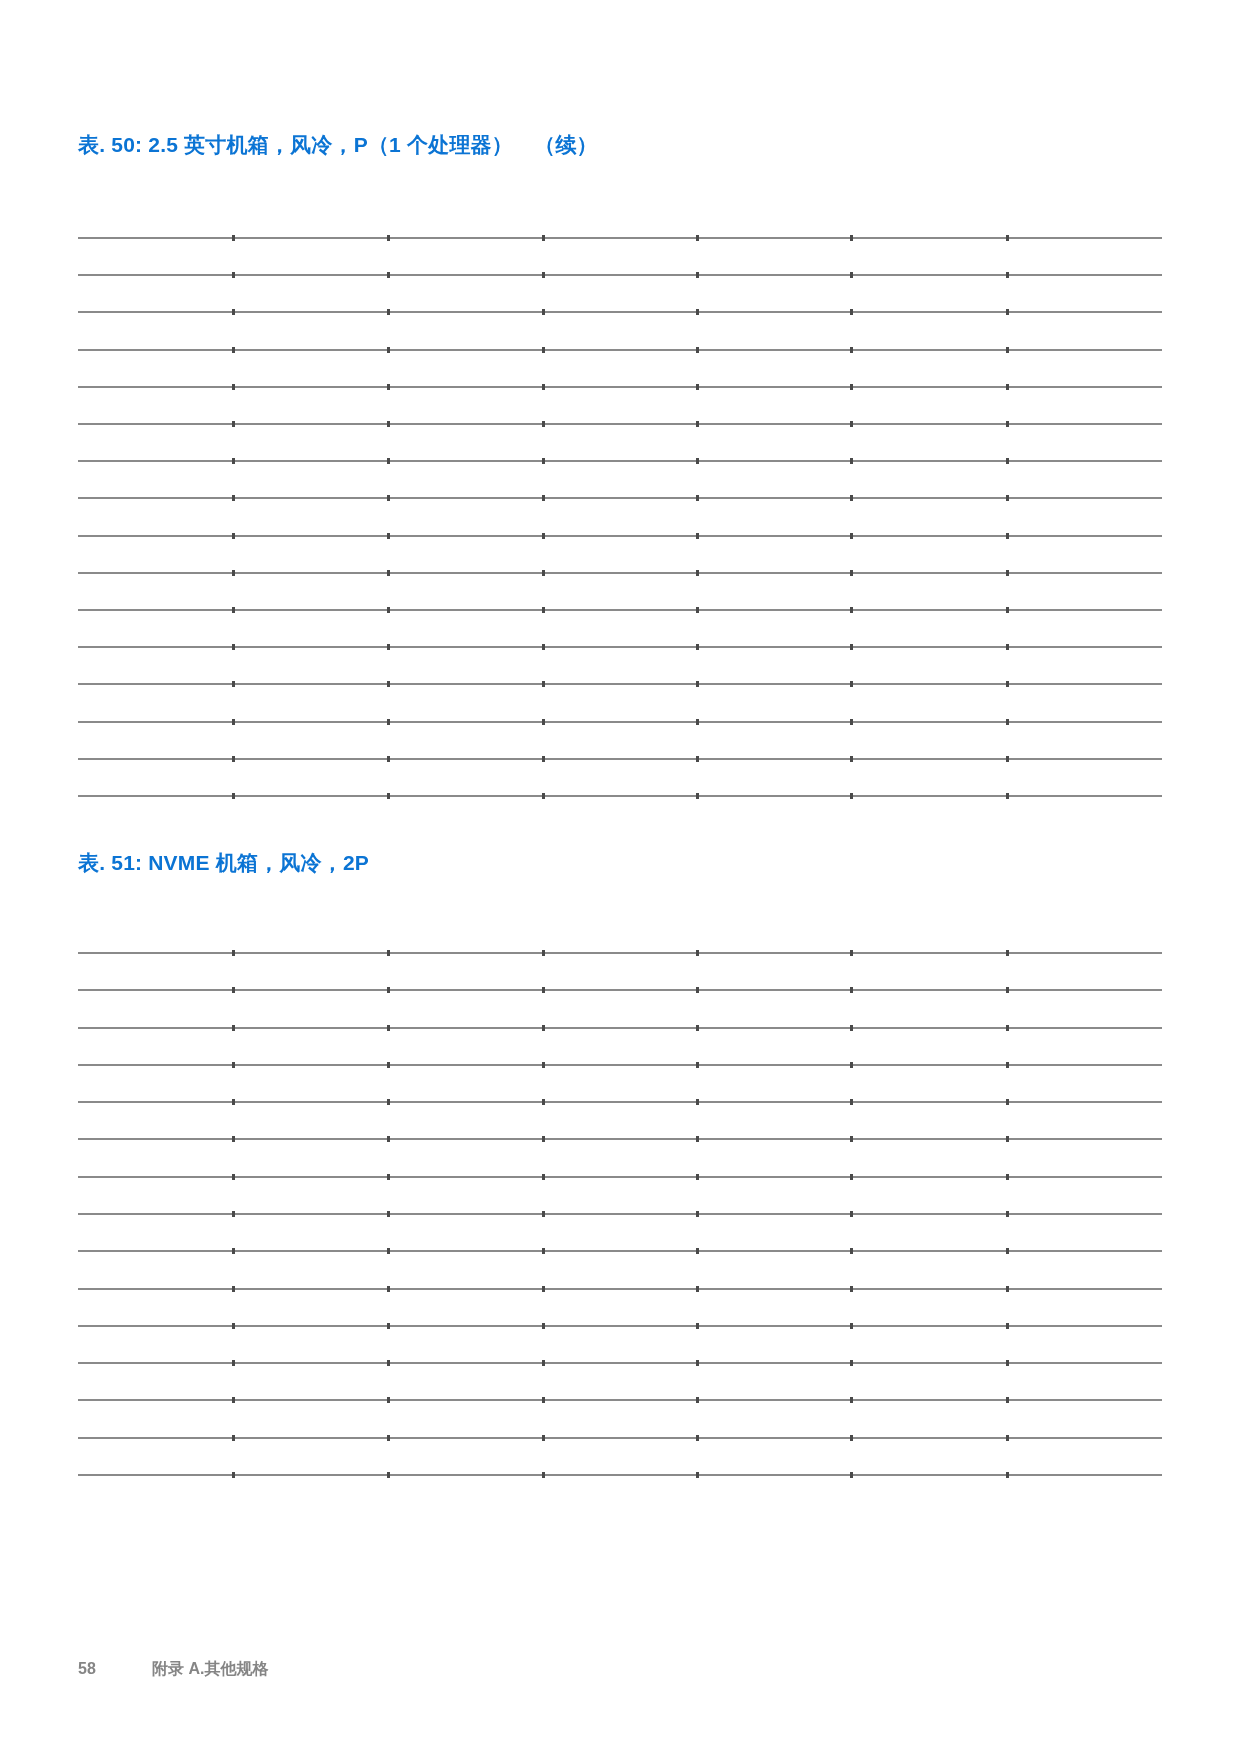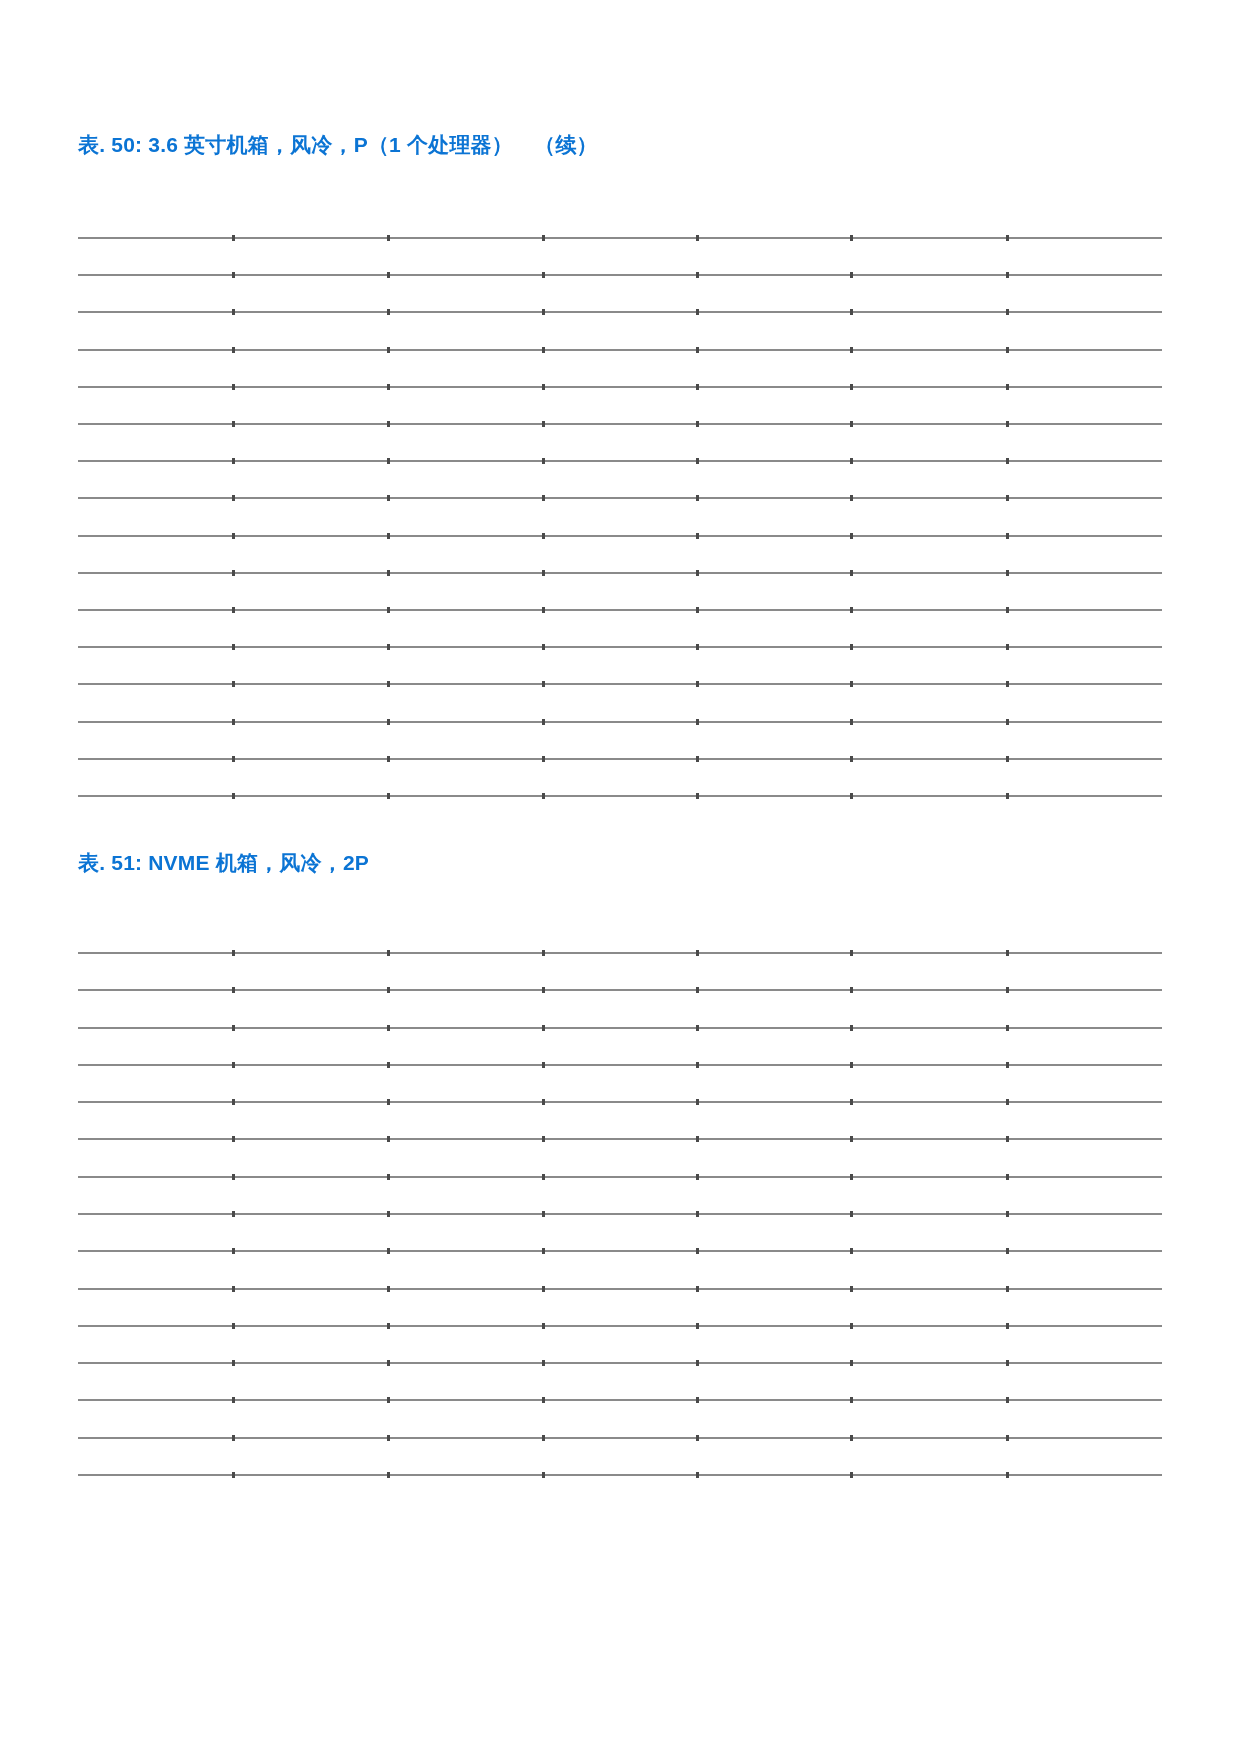--- a/index.html
+++ b/index.html
@@ -70,21 +70,21 @@
     position: absolute;
     left: 152px;
     white-space: nowrap;
   }
 </style>
 </head>
 <body>
 
 <div class="page">
 
-  <h2 class="tbl-title" id="title-50">表. 50: 3.6 英寸机箱，风冷，P（1 个处理器）　（续）</h2>
+  <h2 class="tbl-title" id="title-50">表. 50: 2.5 英寸机箱，风冷，P（1 个处理器）　（续）</h2>
 
   <div class="tbl-grid" id="grid-50">
       <div class="row-line" style="top: 237px; left: 78px; width: 1084px;">
         <div class="col-tick" style="left: 154px;"></div>
         <div class="col-tick" style="left: 309px;"></div>
         <div class="col-tick" style="left: 464px;"></div>
         <div class="col-tick" style="left: 618px;"></div>
         <div class="col-tick" style="left: 772px;"></div>
         <div class="col-tick" style="left: 928px;"></div>
       </div>
@@ -328,14 +328,18 @@
       <div class="row-line" style="top: 1474px; left: 78px; width: 1084px;">
         <div class="col-tick" style="left: 154px;"></div>
         <div class="col-tick" style="left: 309px;"></div>
         <div class="col-tick" style="left: 464px;"></div>
         <div class="col-tick" style="left: 618px;"></div>
         <div class="col-tick" style="left: 772px;"></div>
         <div class="col-tick" style="left: 928px;"></div>
       </div>
     </div>
 
+  <div class="page-footer">
+    <span class="footer-num">58</span>
+    <span class="footer-section">附录 A.其他规格</span>
+  </div>
 
 </div>
 
 </body></html>

